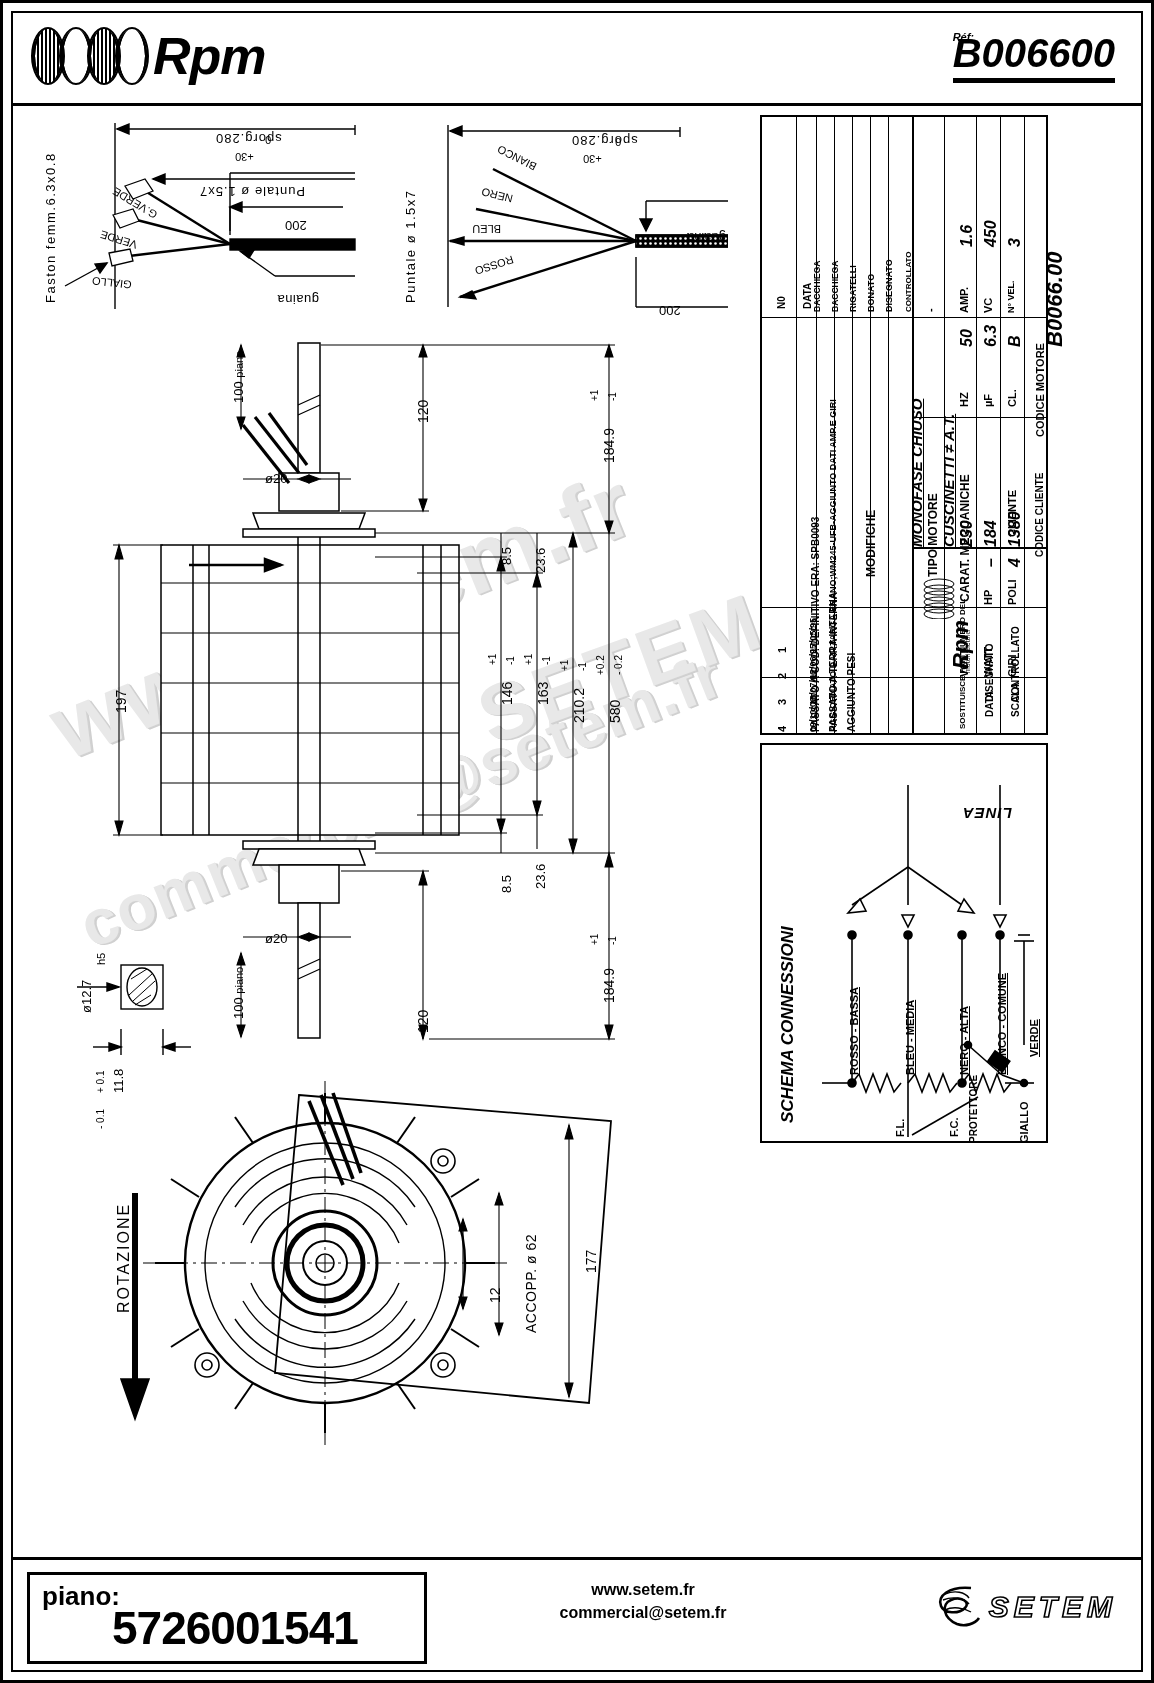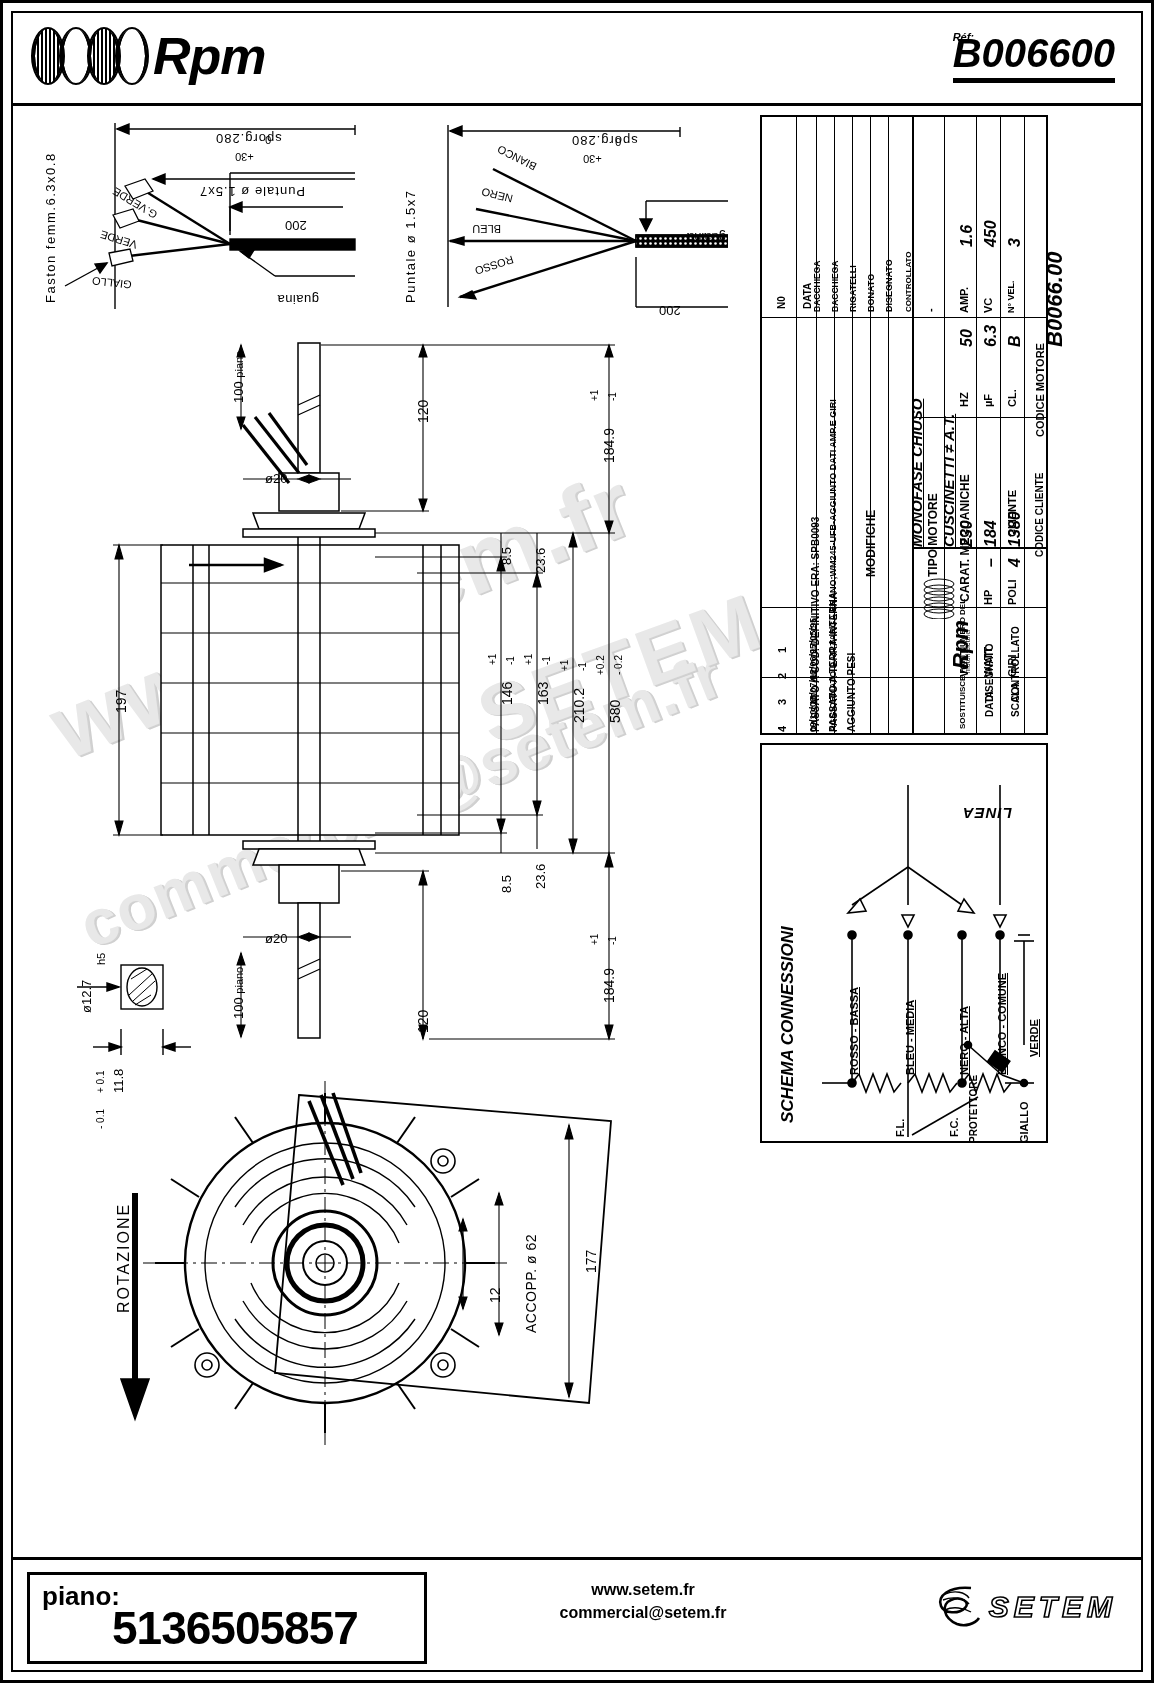--- a/index.html
+++ b/index.html
@@ -634,21 +634,21 @@
     <div class="vtxt" style="left:266px;top:312px;font-size:11px;text-decoration:underline;">VERDE</div>
     <div class="vtxt" style="left:256px;top:398px;font-size:11px;">GIALLO</div>
     <div class="vtxt" style="left:132px;top:392px;font-size:11px;">F.L.</div>
     <div class="vtxt" style="left:186px;top:392px;font-size:11px;">F.C.</div>
     <div class="vtxt" style="left:206px;top:398px;font-size:10px;">PROTETTORE</div>
   </div>
 
   <div class="footer-rule"></div>
   <div class="code-box">
     <div class="code-lbl">piano:</div>
-    <div class="code-val">5136505857</div>
+    <div class="code-val">5726001541</div>
   </div>
   <div class="foot-mid" style="bottom:56px;">
     <div class="w">www.setem.fr</div>
     <div class="w">commercial@setem.fr</div>
   </div>
   <div class="setem-logo">
     <svg class="setem-swoosh" viewBox="0 0 52 46">
       <path d="M40,4 C18,2 6,12 10,22 C13,30 28,30 34,24 C40,18 30,12 20,16 C10,20 12,34 26,40 C34,43 44,40 48,34" stroke="#000" stroke-width="2.6" fill="none"></path>
       <path d="M14,10 C24,6 34,8 38,14" stroke="#000" stroke-width="1.4" fill="none"></path>
       <path d="M12,16 C22,12 33,14 38,20" stroke="#000" stroke-width="1.4" fill="none"></path>

